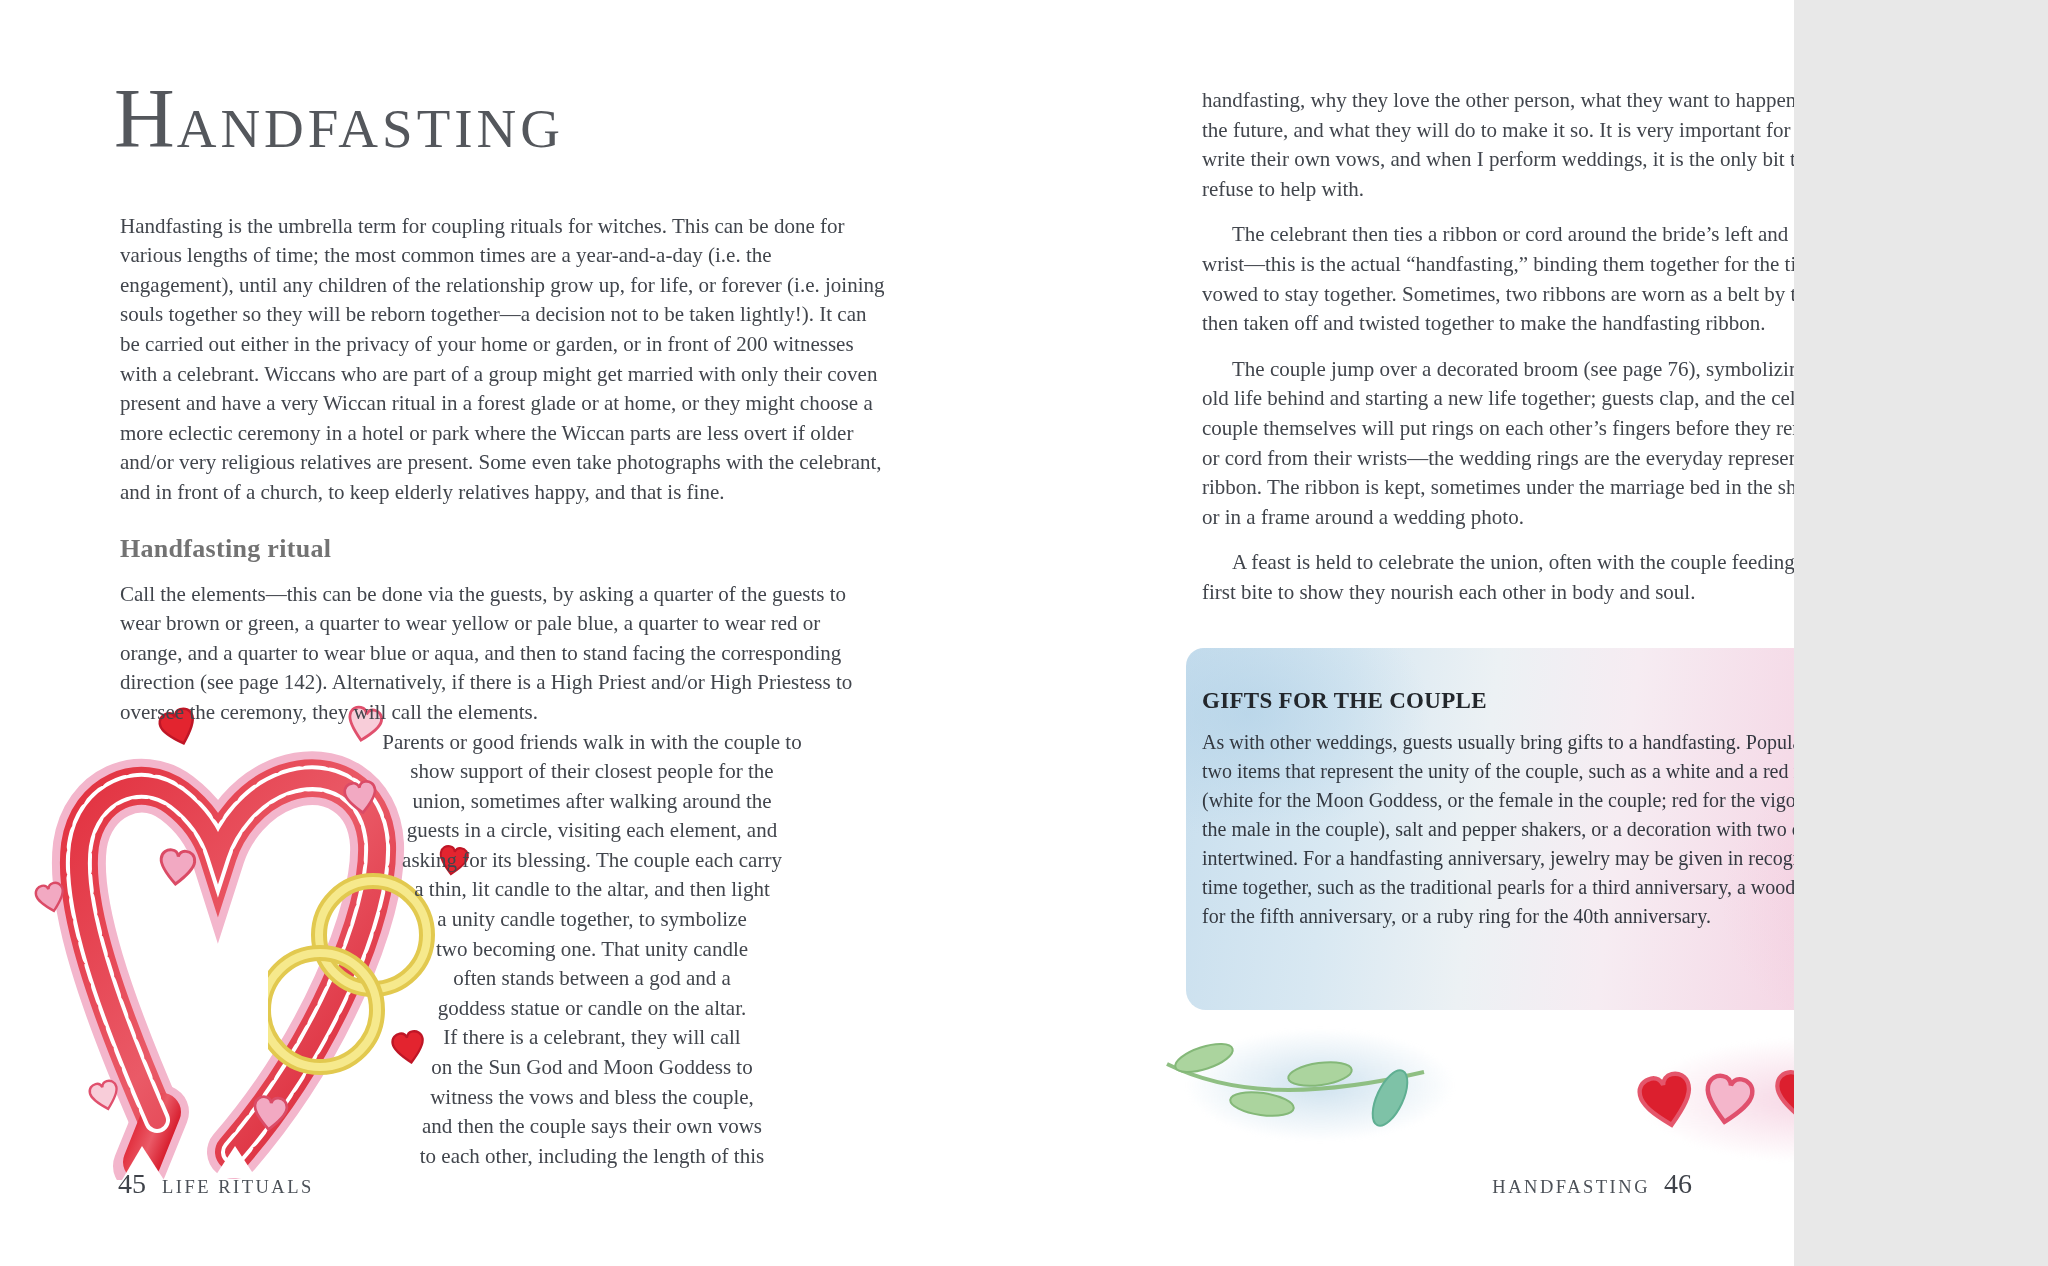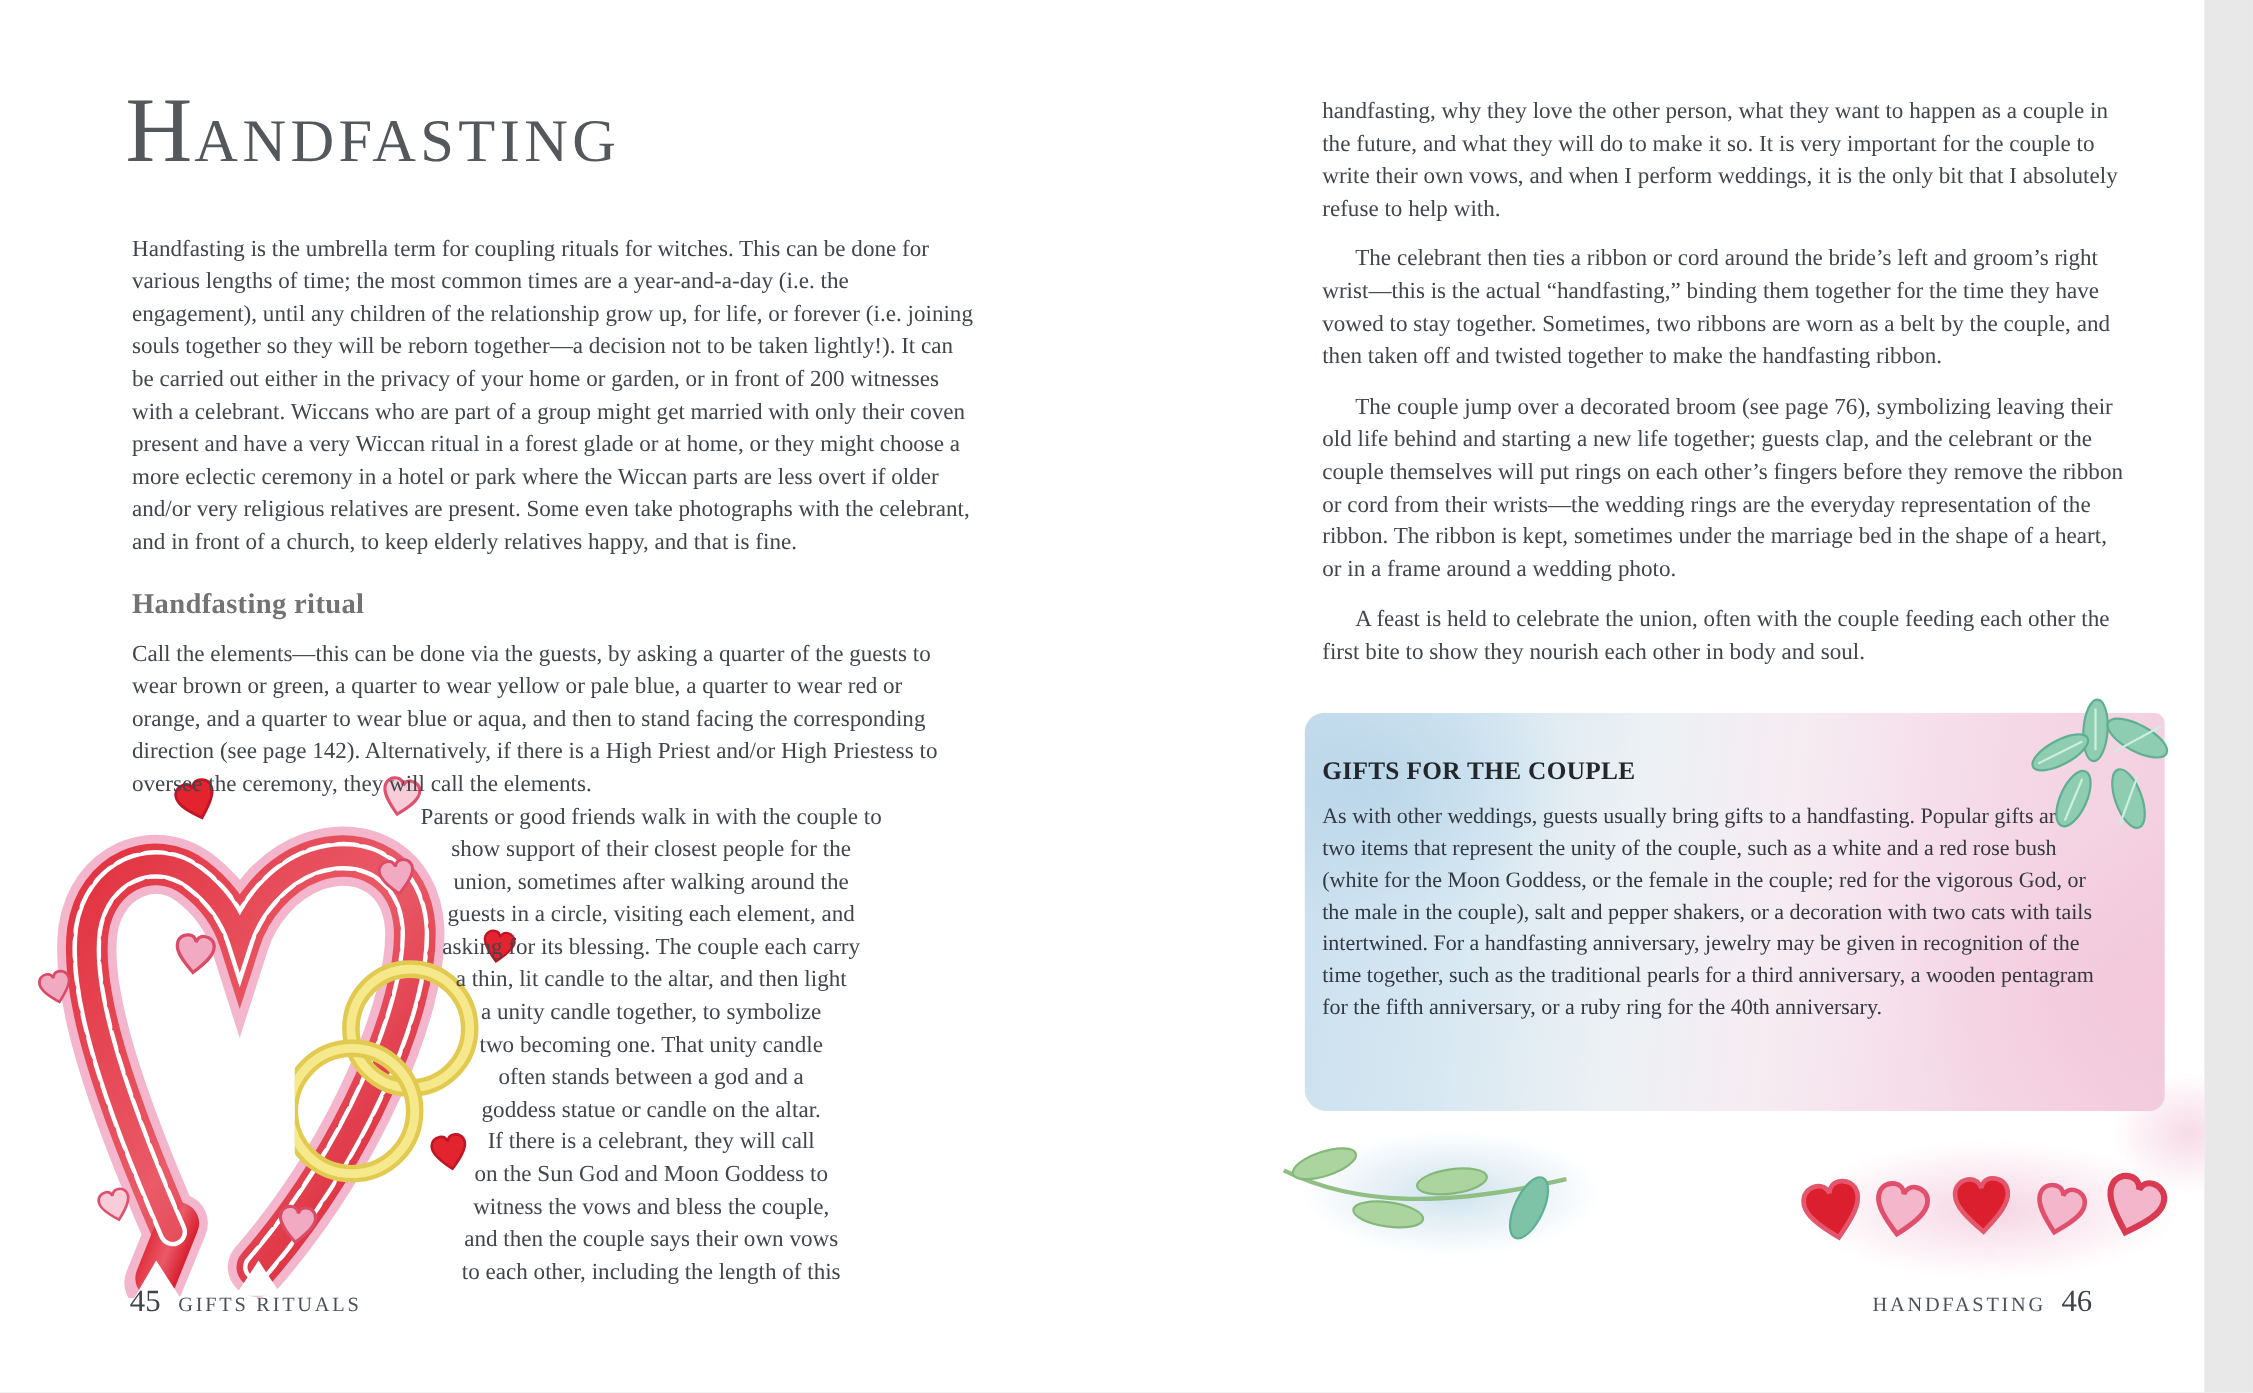--- a/index.html
+++ b/index.html
@@ -1,17 +1,17 @@
 <!DOCTYPE html>
 <html><head>
 <meta charset="utf-8">
 <style>
   html,body{margin:0;padding:0;background:#e8e8e8;}
   #spread{
-    position:relative;width:2004px;height:1266px;background:#ffffff;
+    position:relative;width:1794px;height:1266px;background:#ffffff;
     overflow:hidden;font-family:"Liberation Serif","DejaVu Serif",serif;color:#41454c;
   }
   
   #left-col{position:absolute;left:120px;top:60px;width:766px;z-index:2;}
   h1.title{
     margin:0 0 34px -6px;font-weight:normal;text-transform:uppercase;
     font-size:55px;letter-spacing:4px;color:#54575c;line-height:1.4;
   }
   h1.title::first-letter{font-size:84px;letter-spacing:2px;}
   p.body{margin:0;font-size:21px;line-height:29.6px;color:#41454c;text-align:left;}
@@ -141,21 +141,21 @@
 often stands between a god and a
 goddess statue or candle on the altar.
 If there is a celebrant, they will call
 on the Sun God and Moon Goddess to
 witness the vows and bless the couple,
 and then the couple says their own vows
 to each other, including the length of this</div>
     </div>
 
     <div class="footer" id="footer-left">
-      <span class="pagenum">45</span><span class="runhead">GIFTS RITUALS</span>
+      <span class="pagenum">45</span><span class="runhead">LIFE RITUALS</span>
     </div>
   </div>
 
   <div>
 
     <div class="blob" id="blob-blue"></div>
     <div class="blob" id="blob-pink"></div>
     <div class="blob" id="blob-pink2"></div>
 
     <div id="right-col">

